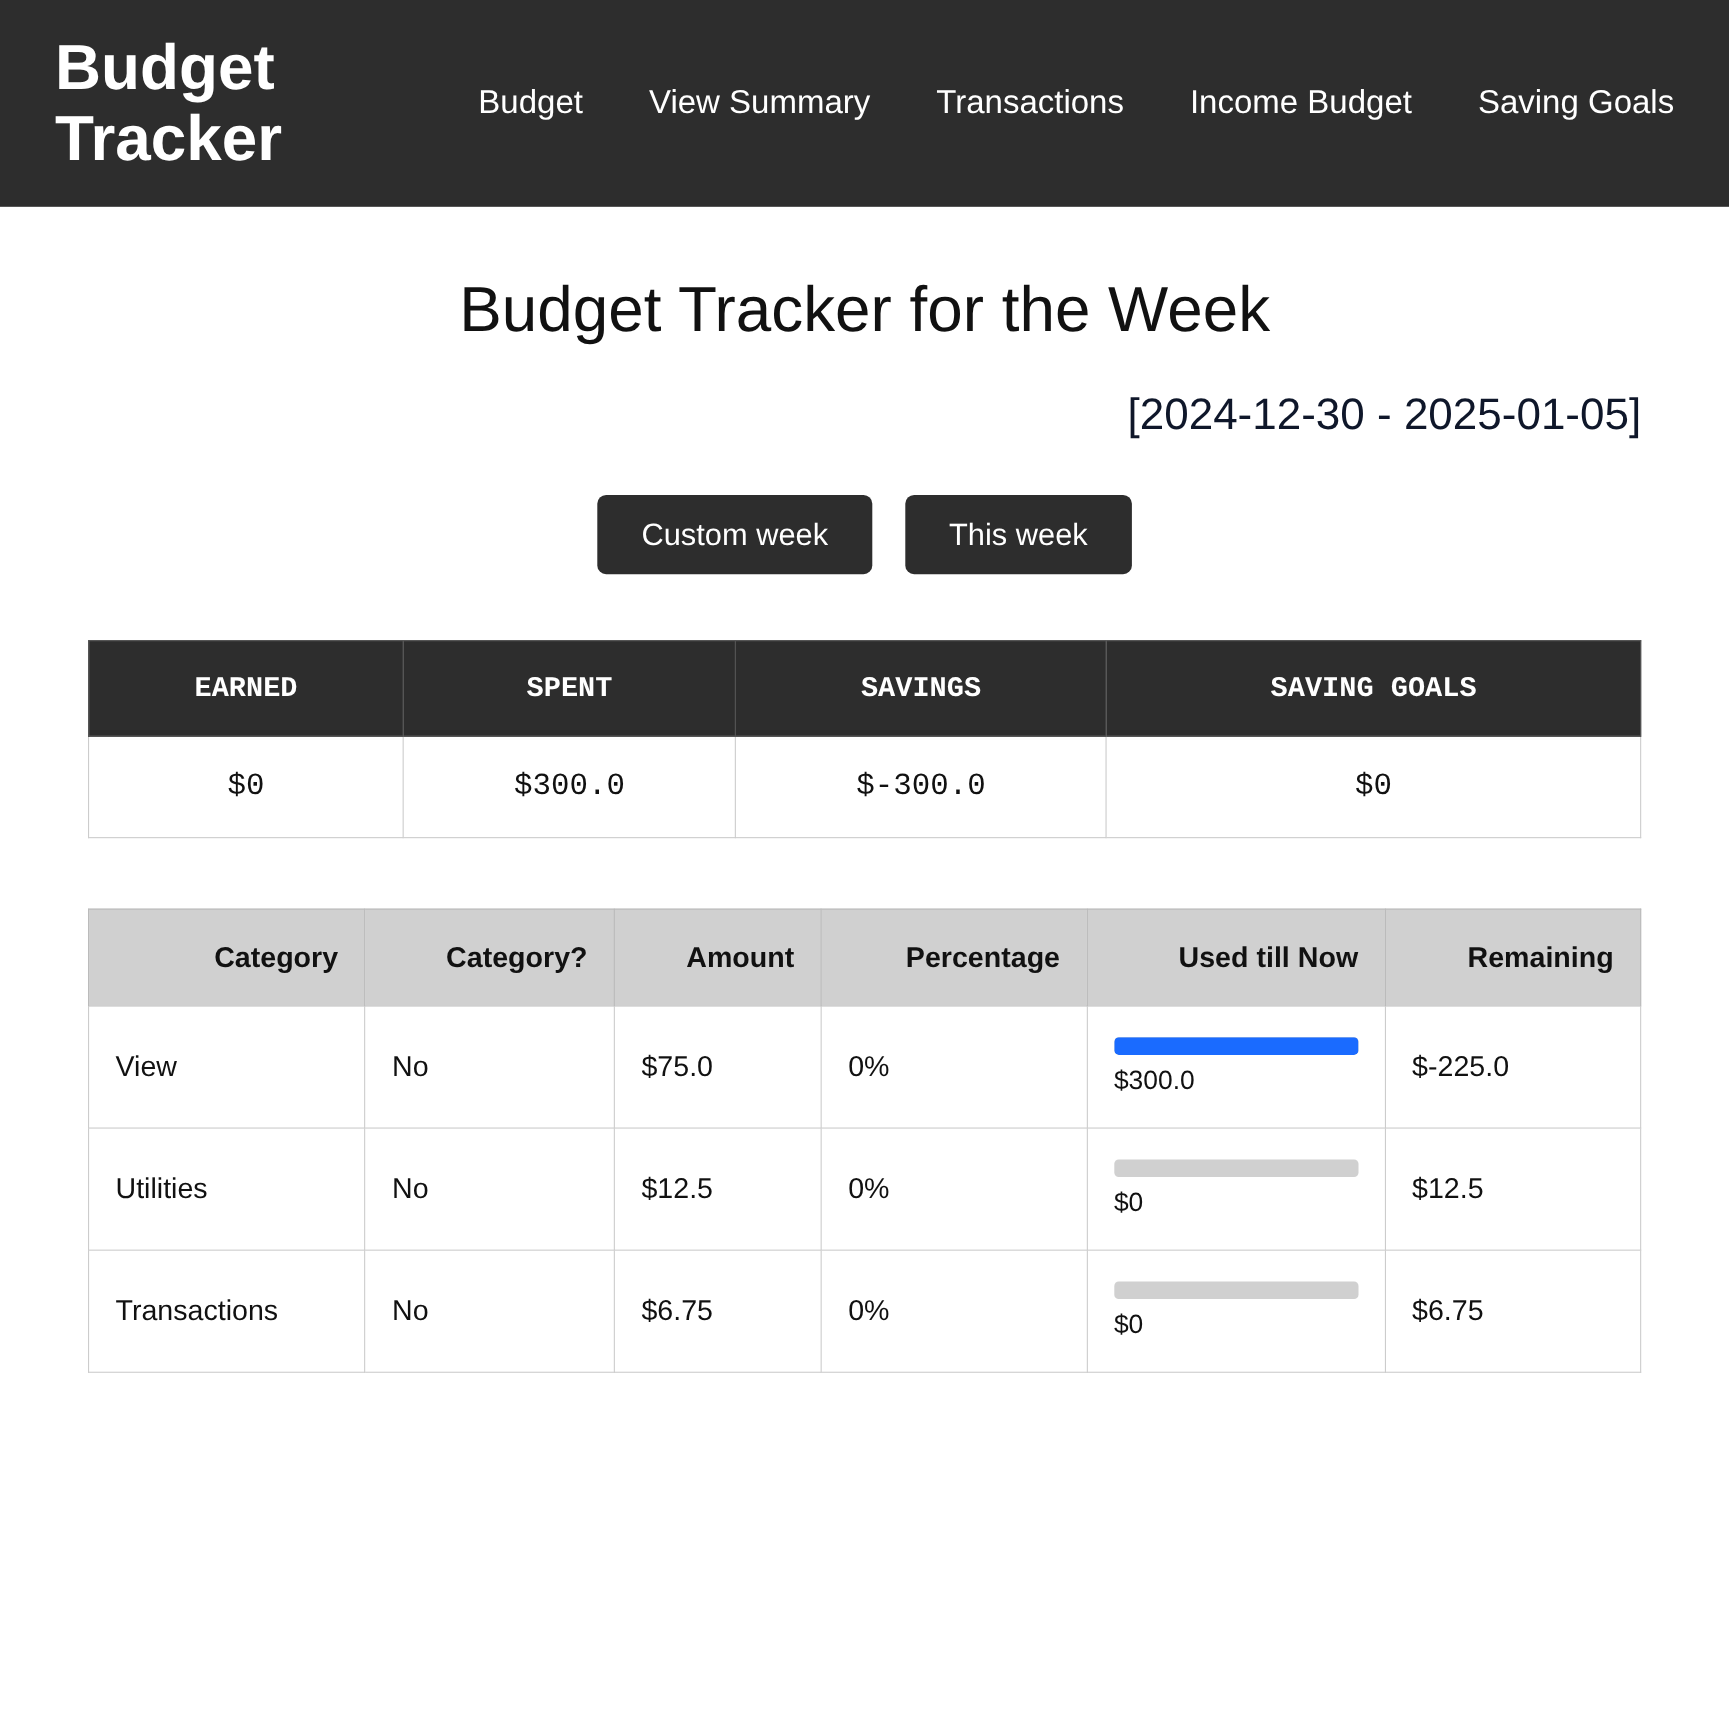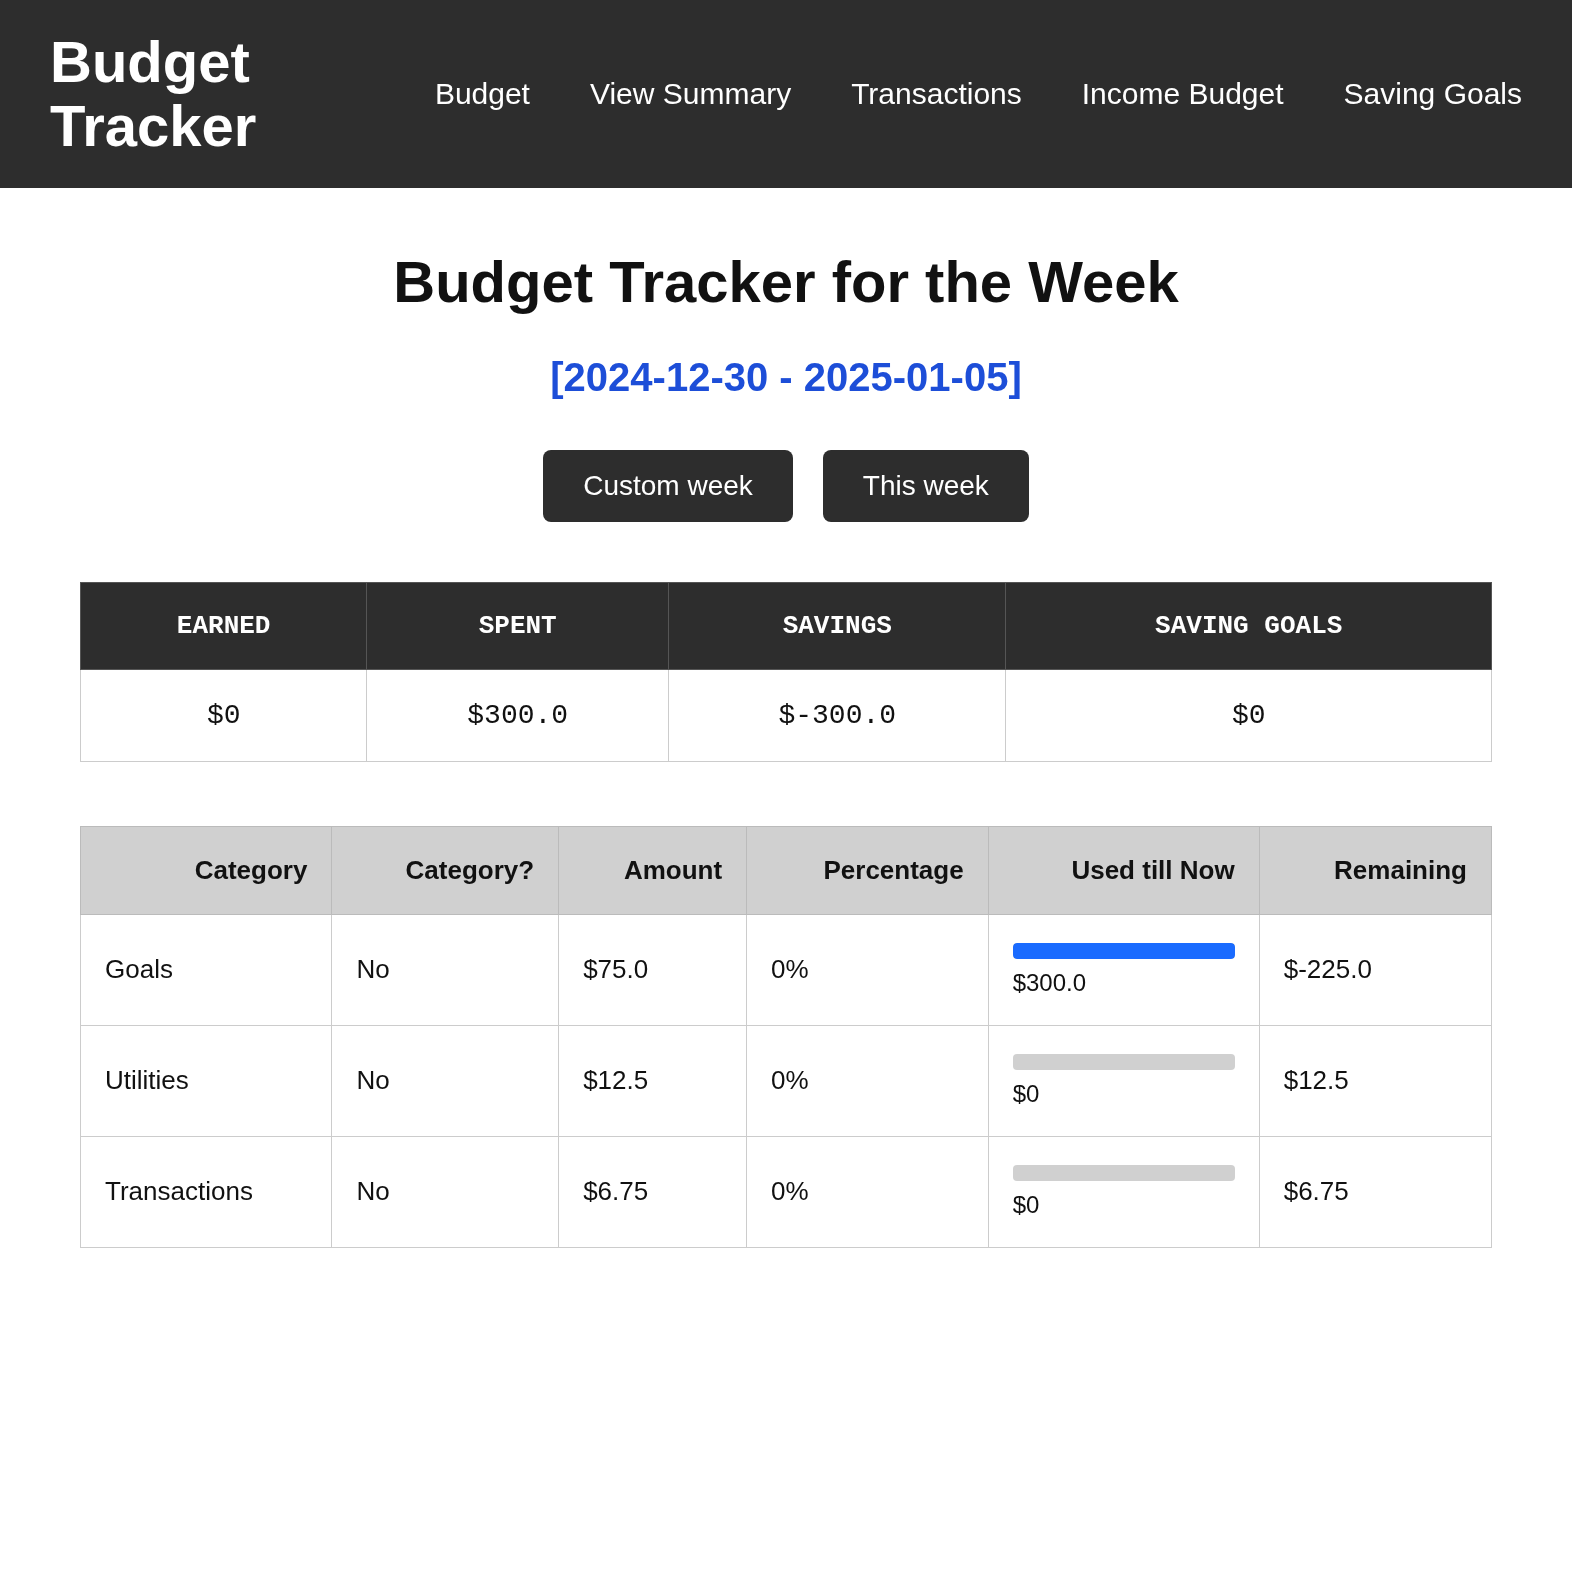--- a/index.html
+++ b/index.html
@@ -49,30 +49,30 @@
     }
 
     
     .main {
       padding: 60px 80px;
     }
 
     .page-title {
       text-align: center;
       font-size: 58px;
-      font-weight: 700;
+      font-weight: 400;
       color: #111111;
       margin-bottom: 40px;
     }
 
     .date-range {
-      text-align: center;
+      text-align: right;
       font-size: 40px;
-      font-weight: 700;
-      color: #1d4ed8;
+      font-weight: 400;
+      color: #0f172a;
       margin-bottom: 50px;
     }
 
     .btn-group {
       display: flex;
       justify-content: center;
       gap: 30px;
       margin-bottom: 60px;
     }
 
@@ -212,21 +212,21 @@
         <th>Category</th>
         <th>Category?</th>
         <th>Amount</th>
         <th>Percentage</th>
         <th>Used till Now</th>
         <th>Remaining</th>
       </tr>
     </thead>
     <tbody id="detail-tbody">
     <tr>
-      <td>Goals</td>
+      <td>View</td>
       <td>No</td>
       <td>$75.0</td>
       <td>0%</td>
       <td>
         <div class="progress-bar-container">
           <div class="progress-bar-fill" style="width: 100%; background-color: #1a6bff;"></div>
         </div>
         <div class="progress-label">$300.0</div>
       </td>
       <td>$-225.0</td>

